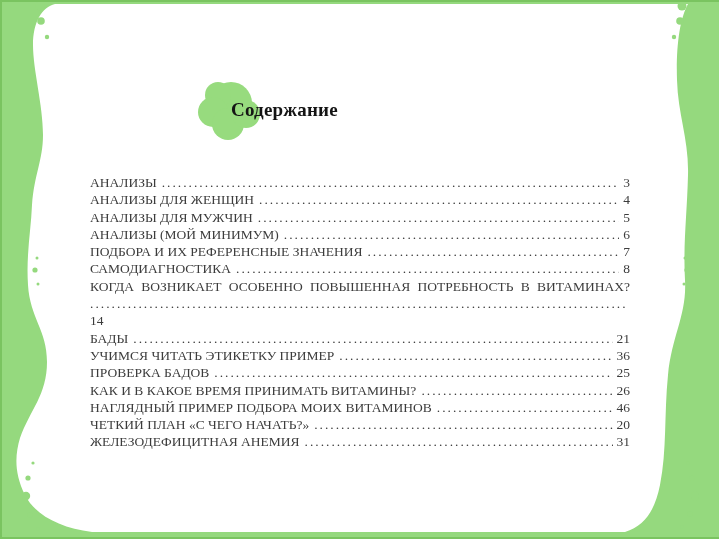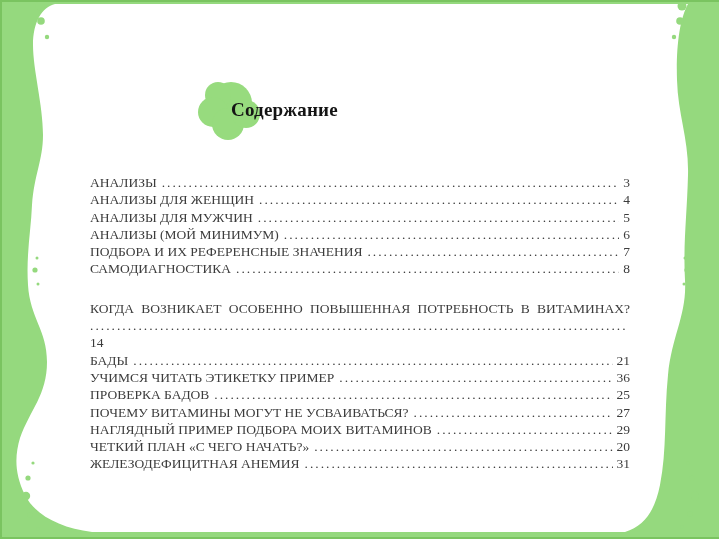--- a/index.html
+++ b/index.html
@@ -21,21 +21,21 @@
   }
   .row { display:flex; align-items:flex-start; line-height:17.3px; }
   .label { white-space:nowrap; }
   .dots { flex:1 1 auto; overflow:hidden; white-space:nowrap; margin:0 4px 0 5px; min-width:12px; }
   .dots::before {
     content:"..........................................................................................................................................................................................................................................................";
     letter-spacing:2px;
   }
   .num { white-space:nowrap; }
   
-  .row.two-line { flex-wrap:wrap;margin-top:22px; }
+  .row.two-line { flex-wrap:wrap; }
   .row.two-line .label {
     flex:0 0 100%; white-space:normal;
     text-align:justify; text-align-last:justify;
   }
   .row.two-line .dots { margin-left:0; }
 </style>
 </head>
 <body>
 
 <div class="canvas">
@@ -155,28 +155,28 @@
       <span class="label">УЧИМСЯ ЧИТАТЬ ЭТИКЕТКУ ПРИМЕР</span>
         <span class="dots"></span>
         <span class="num">36</span>
     </div>
     <div class="row">
       <span class="label">ПРОВЕРКА БАДОВ</span>
         <span class="dots"></span>
         <span class="num">25</span>
     </div>
     <div class="row">
-      <span class="label">ПОЧЕМУ ВИТАМИНЫ МОГУТ НЕ УСВАИВАТЬСЯ?</span>
+      <span class="label">КАК И В КАКОЕ ВРЕМЯ ПРИНИМАТЬ ВИТАМИНЫ?</span>
         <span class="dots"></span>
-        <span class="num">27</span>
+        <span class="num">26</span>
     </div>
     <div class="row">
       <span class="label">НАГЛЯДНЫЙ ПРИМЕР ПОДБОРА МОИХ ВИТАМИНОВ</span>
         <span class="dots"></span>
-        <span class="num">29</span>
+        <span class="num">46</span>
     </div>
     <div class="row">
       <span class="label">ЧЕТКИЙ ПЛАН «С ЧЕГО НАЧАТЬ?»</span>
         <span class="dots"></span>
         <span class="num">20</span>
     </div>
     <div class="row">
       <span class="label">ЖЕЛЕЗОДЕФИЦИТНАЯ АНЕМИЯ</span>
         <span class="dots"></span>
         <span class="num">31</span>

